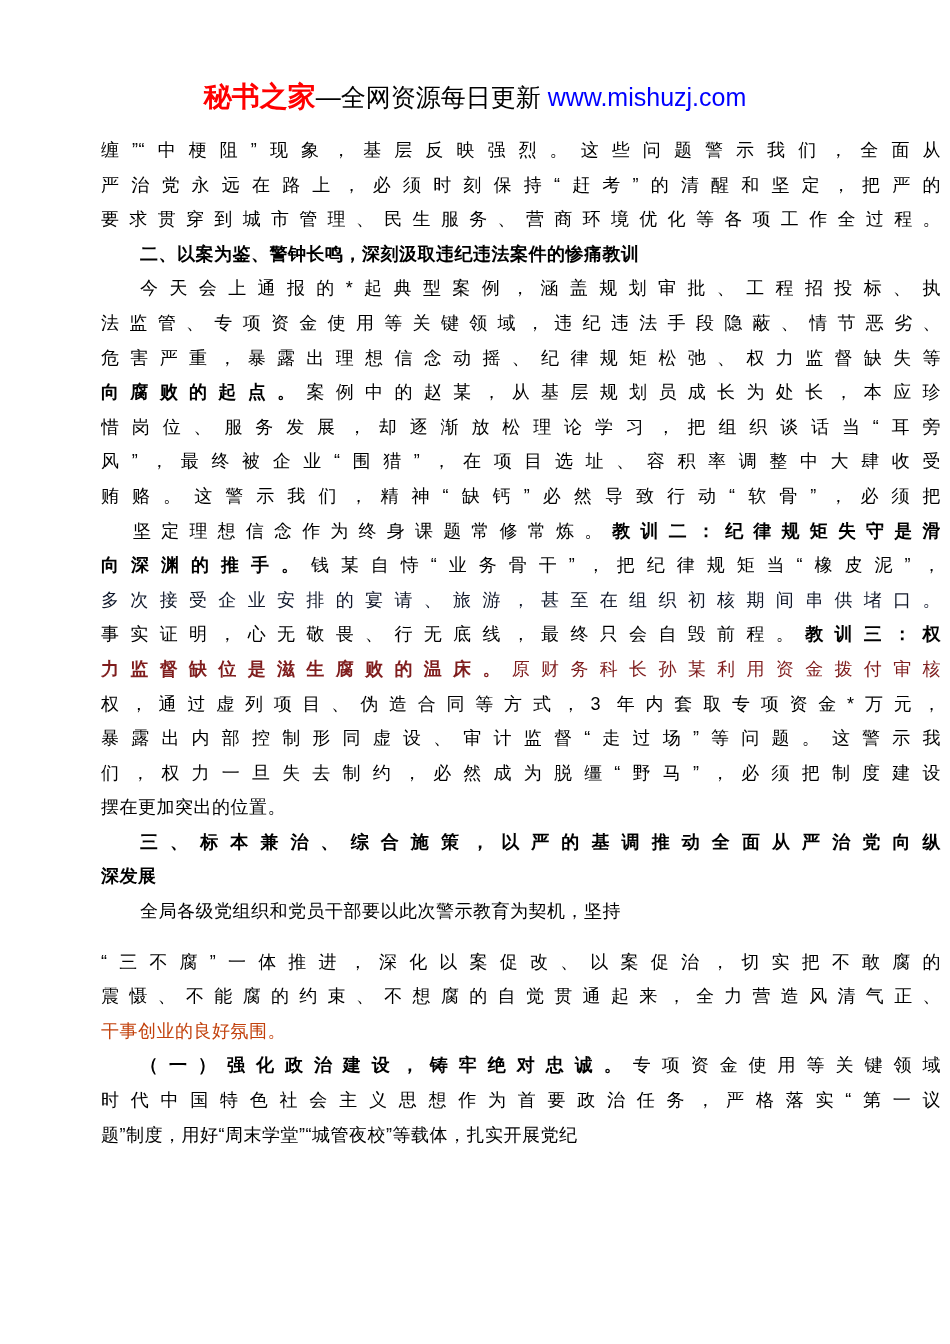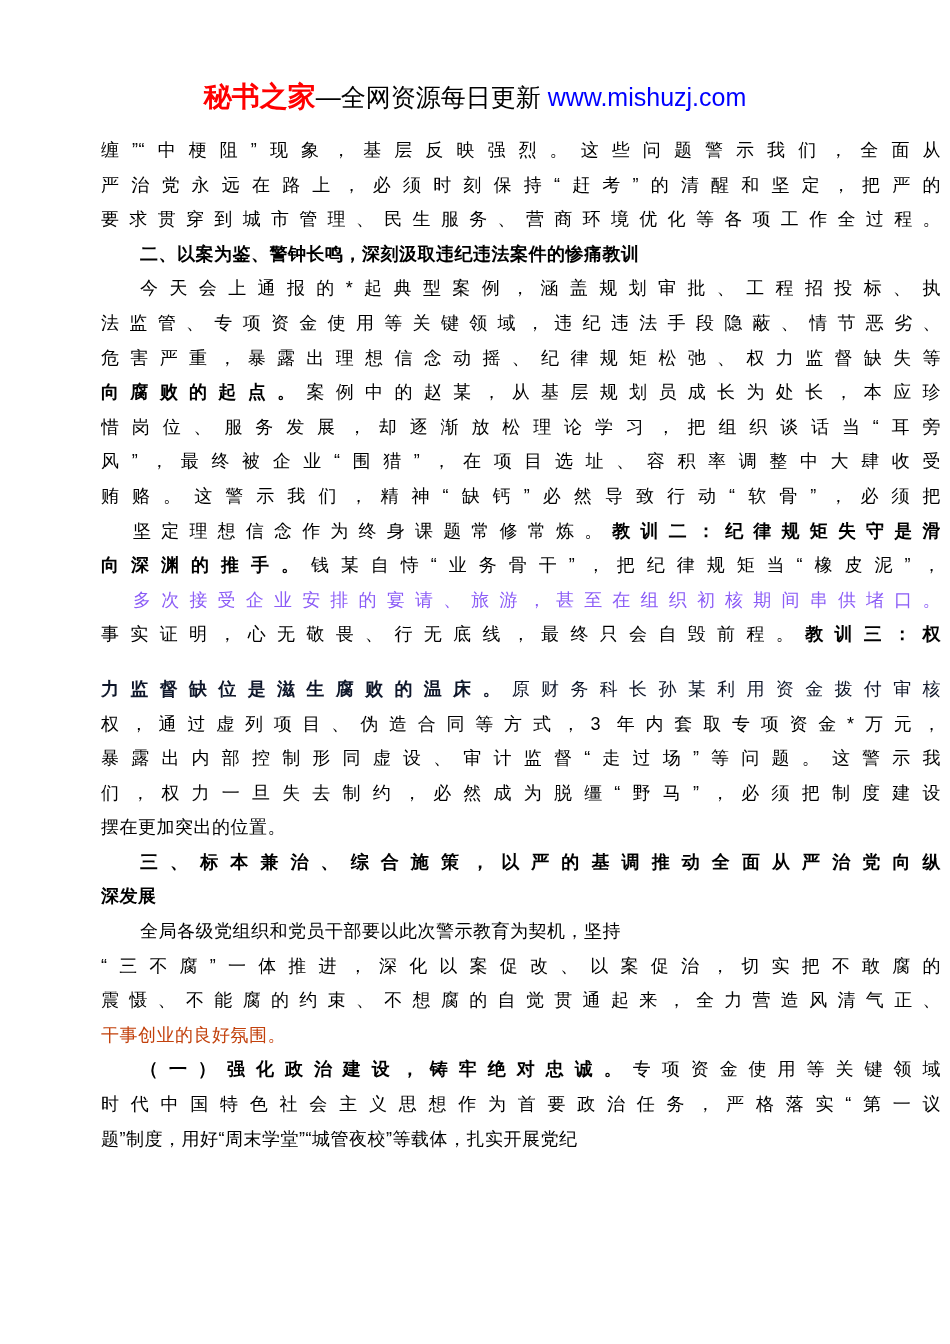--- a/index.html
+++ b/index.html
@@ -64,30 +64,30 @@
       <div class="line indent" style="color: rgb(0, 0, 0);"><span class="b">二、以案为鉴、警钟长鸣，深刻汲取违纪违法案件的惨痛教训</span></div>
       <div class="line indent fill" style="color: rgb(0, 0, 0);"><span>今天会上通报的*起典型案例，涵盖规划审批、工程招投标、执</span></div>
       <div class="line fill" style="color: rgb(0, 0, 0);"><span>法监管、专项资金使用等关键领域，违纪违法手段隐蔽、情节恶劣、</span></div>
       <div class="line fill" style="color: rgb(0, 0, 0);"><span>危害严重，暴露出理想信念动摇、纪律规矩松弛、权力监督缺失等</span></div>
       <div class="line fill" style="color: rgb(0, 0, 0);"><span class="b">向腐败的起点。</span><span>案例中的赵某，从基层规划员成长为处长，本应珍</span></div>
       <div class="line fill" style="color: rgb(0, 0, 0);"><span>惜岗位、服务发展，却逐渐放松理论学习，把组织谈话当“耳旁</span></div>
       <div class="line fill" style="color: rgb(0, 0, 0);"><span>风”，最终被企业“围猎”，在项目选址、容积率调整中大肆收受</span></div>
       <div class="line fill" style="color: rgb(0, 0, 0);"><span>贿赂。这警示我们，精神“缺钙”必然导致行动“软骨”，必须把</span></div>
       <div class="line fill" style="color: rgb(0, 0, 0); margin-left: 32px;"><span>坚定理想信念作为终身课题常修常炼。</span><span class="b">教训二：纪律规矩失守是滑</span></div>
       <div class="line fill" style="color: rgb(0, 0, 0);"><span class="b">向深渊的推手。</span><span>钱某自恃“业务骨干”，把纪律规矩当“橡皮泥”，</span></div>
-      <div class="line fill" style="color: #8b5cf6; margin-left: 32px;"><span>多次接受企业安排的宴请、旅游，甚至在组织初核期间串供堵口。</span></div>
+      <div class="line fill" style="color: #0f172a;"><span>多次接受企业安排的宴请、旅游，甚至在组织初核期间串供堵口。</span></div>
       <div class="line fill" style="color: rgb(0, 0, 0);"><span>事实证明，心无敬畏、行无底线，最终只会自毁前程。</span><span class="b">教训三：权</span></div>
-      <div class="line fill" style="color: #0f172a; margin-top: 20px;"><span class="b">力监督缺位是滋生腐败的温床。</span><span>原财务科长孙某利用资金拨付审核</span></div>
+      <div class="line fill" style="color: #7f1d1d;"><span class="b">力监督缺位是滋生腐败的温床。</span><span>原财务科长孙某利用资金拨付审核</span></div>
       <div class="line fill" style="color: rgb(0, 0, 0);"><span>权，通过虚列项目、伪造合同等方式，3 年内套取专项资金*万元，</span></div>
       <div class="line fill" style="color: rgb(0, 0, 0);"><span>暴露出内部控制形同虚设、审计监督“走过场”等问题。这警示我</span></div>
       <div class="line fill" style="color: rgb(0, 0, 0);"><span>们，权力一旦失去制约，必然成为脱缰“野马”，必须把制度建设</span></div>
       <div class="line" style="color: rgb(0, 0, 0);"><span>摆在更加突出的位置。</span></div>
       <div class="line indent fill" style="color: rgb(0, 0, 0);"><span class="b">三、标本兼治、综合施策，以严的基调推动全面从严治党向纵</span></div>
       <div class="line" style="color: rgb(0, 0, 0);"><span class="b">深发展</span></div>
       <div class="line indent" style="color: rgb(0, 0, 0);"><span>全局各级党组织和党员干部要以此次警示教育为契机，坚持</span></div>
-      <div class="line fill" style="color: rgb(0, 0, 0);"><span>“三不腐”一体推进，深化以案促改、以案促治，切实把不敢腐的</span></div>
+      <div class="line fill" style="color: rgb(0, 0, 0); margin-top: 16px;"><span>“三不腐”一体推进，深化以案促改、以案促治，切实把不敢腐的</span></div>
       <div class="line fill" style="color: rgb(0, 0, 0);"><span>震慑、不能腐的约束、不想腐的自觉贯通起来，全力营造风清气正、</span></div>
       <div class="line" style="color: #c2410c;"><span>干事创业的良好氛围。</span></div>
       <div class="line indent fill" style="color: rgb(0, 0, 0);"><span class="b">（一）强化政治建设，铸牢绝对忠诚。</span><span>专项资金使用等关键领域</span></div>
       <div class="line fill" style="color: rgb(0, 0, 0);"><span>时代中国特色社会主义思想作为首要政治任务，严格落实“第一议</span></div>
       <div class="line" style="color: rgb(0, 0, 0);"><span>题”制度，用好“周末学堂”“城管夜校”等载体，扎实开展党纪</span></div>
     </div>
 </div>
 
 </body></html>

